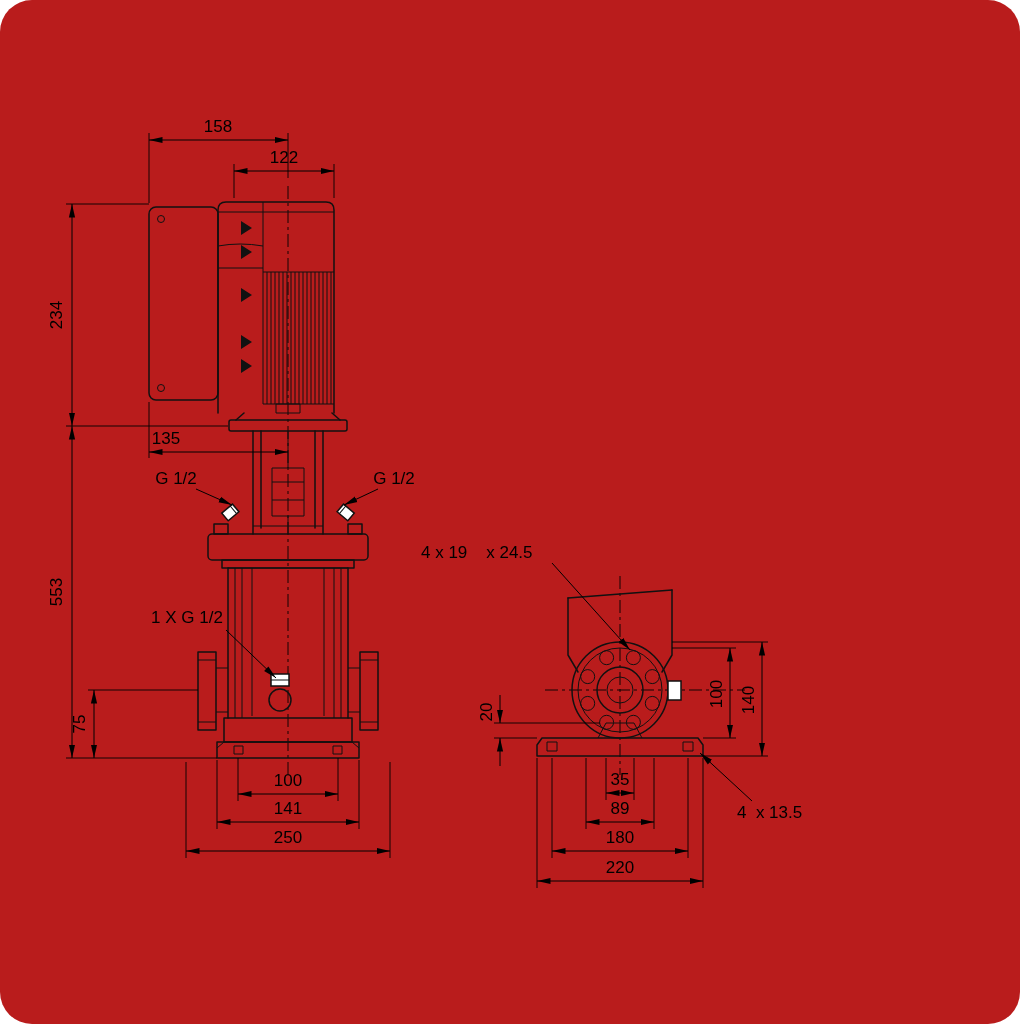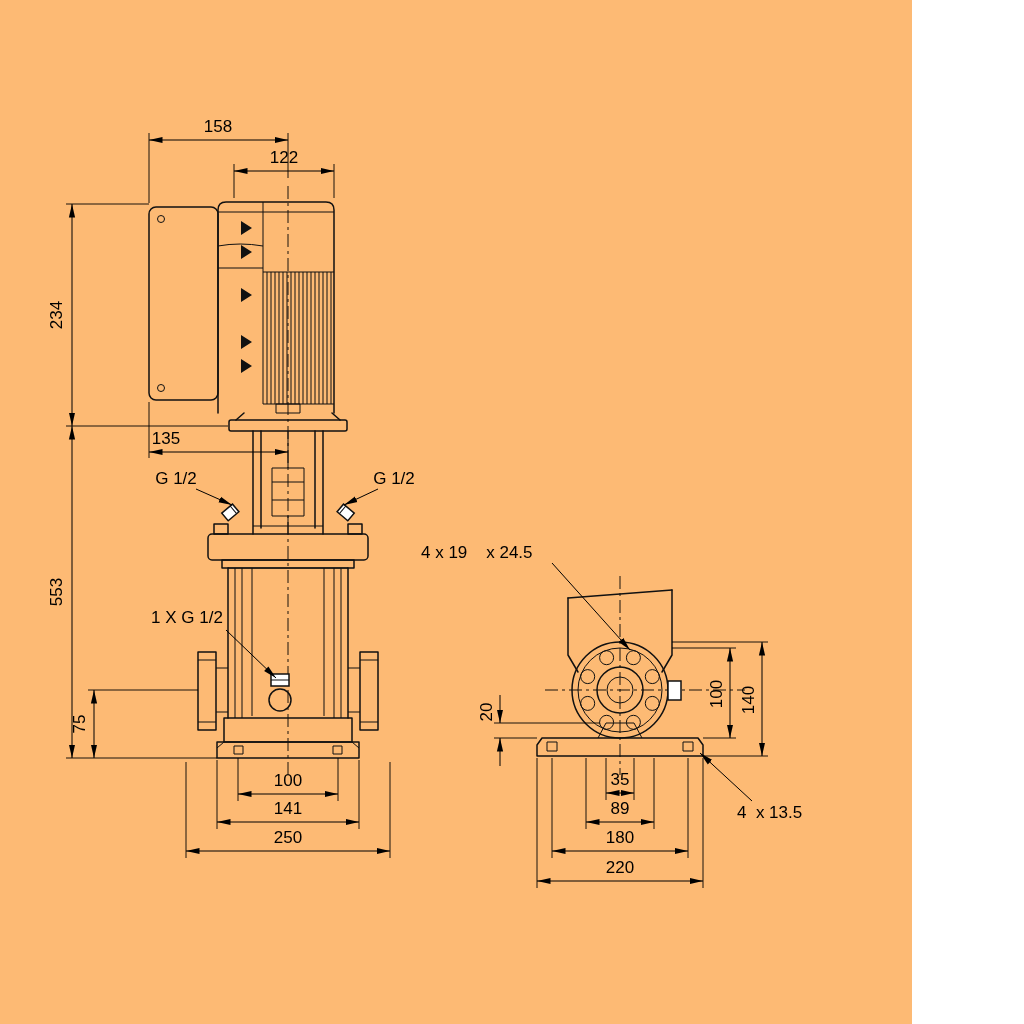--- a/index.html
+++ b/index.html
@@ -1,16 +1,16 @@
 <!DOCTYPE html>
 <html><head>
 <meta charset="utf-8">
 <style>
   html,body{margin:0;padding:0;background:#ffffff;}
-  .stage{width:912px;height:1024px;background:#fdba74;position:relative;font-family:"Liberation Sans",sans-serif;}
+  .stage{width:1020px;height:1024px;background:#b91c1c;position:relative;font-family:"Liberation Sans",sans-serif;border-radius:32px;}
   svg{display:block;}
   .obj{fill:none;stroke:#111;stroke-width:1.5;stroke-linejoin:round;stroke-linecap:round;}
   .objthin{fill:none;stroke:#111;stroke-width:1;stroke-linejoin:round;}
   .solid{fill:#111;stroke:none;}
   .whitebox{fill:#fff;stroke:#111;stroke-width:1.5;}
   .dim{fill:none;stroke:#000;stroke-width:1;}
   .ext{fill:none;stroke:#000;stroke-width:0.9;}
   .cl{fill:none;stroke:#000;stroke-width:0.9;stroke-dasharray:13 4 3 4;}
   text.t{font-family:"Liberation Sans",sans-serif;font-size:17px;fill:#000;}
   .mid{text-anchor:middle;}

